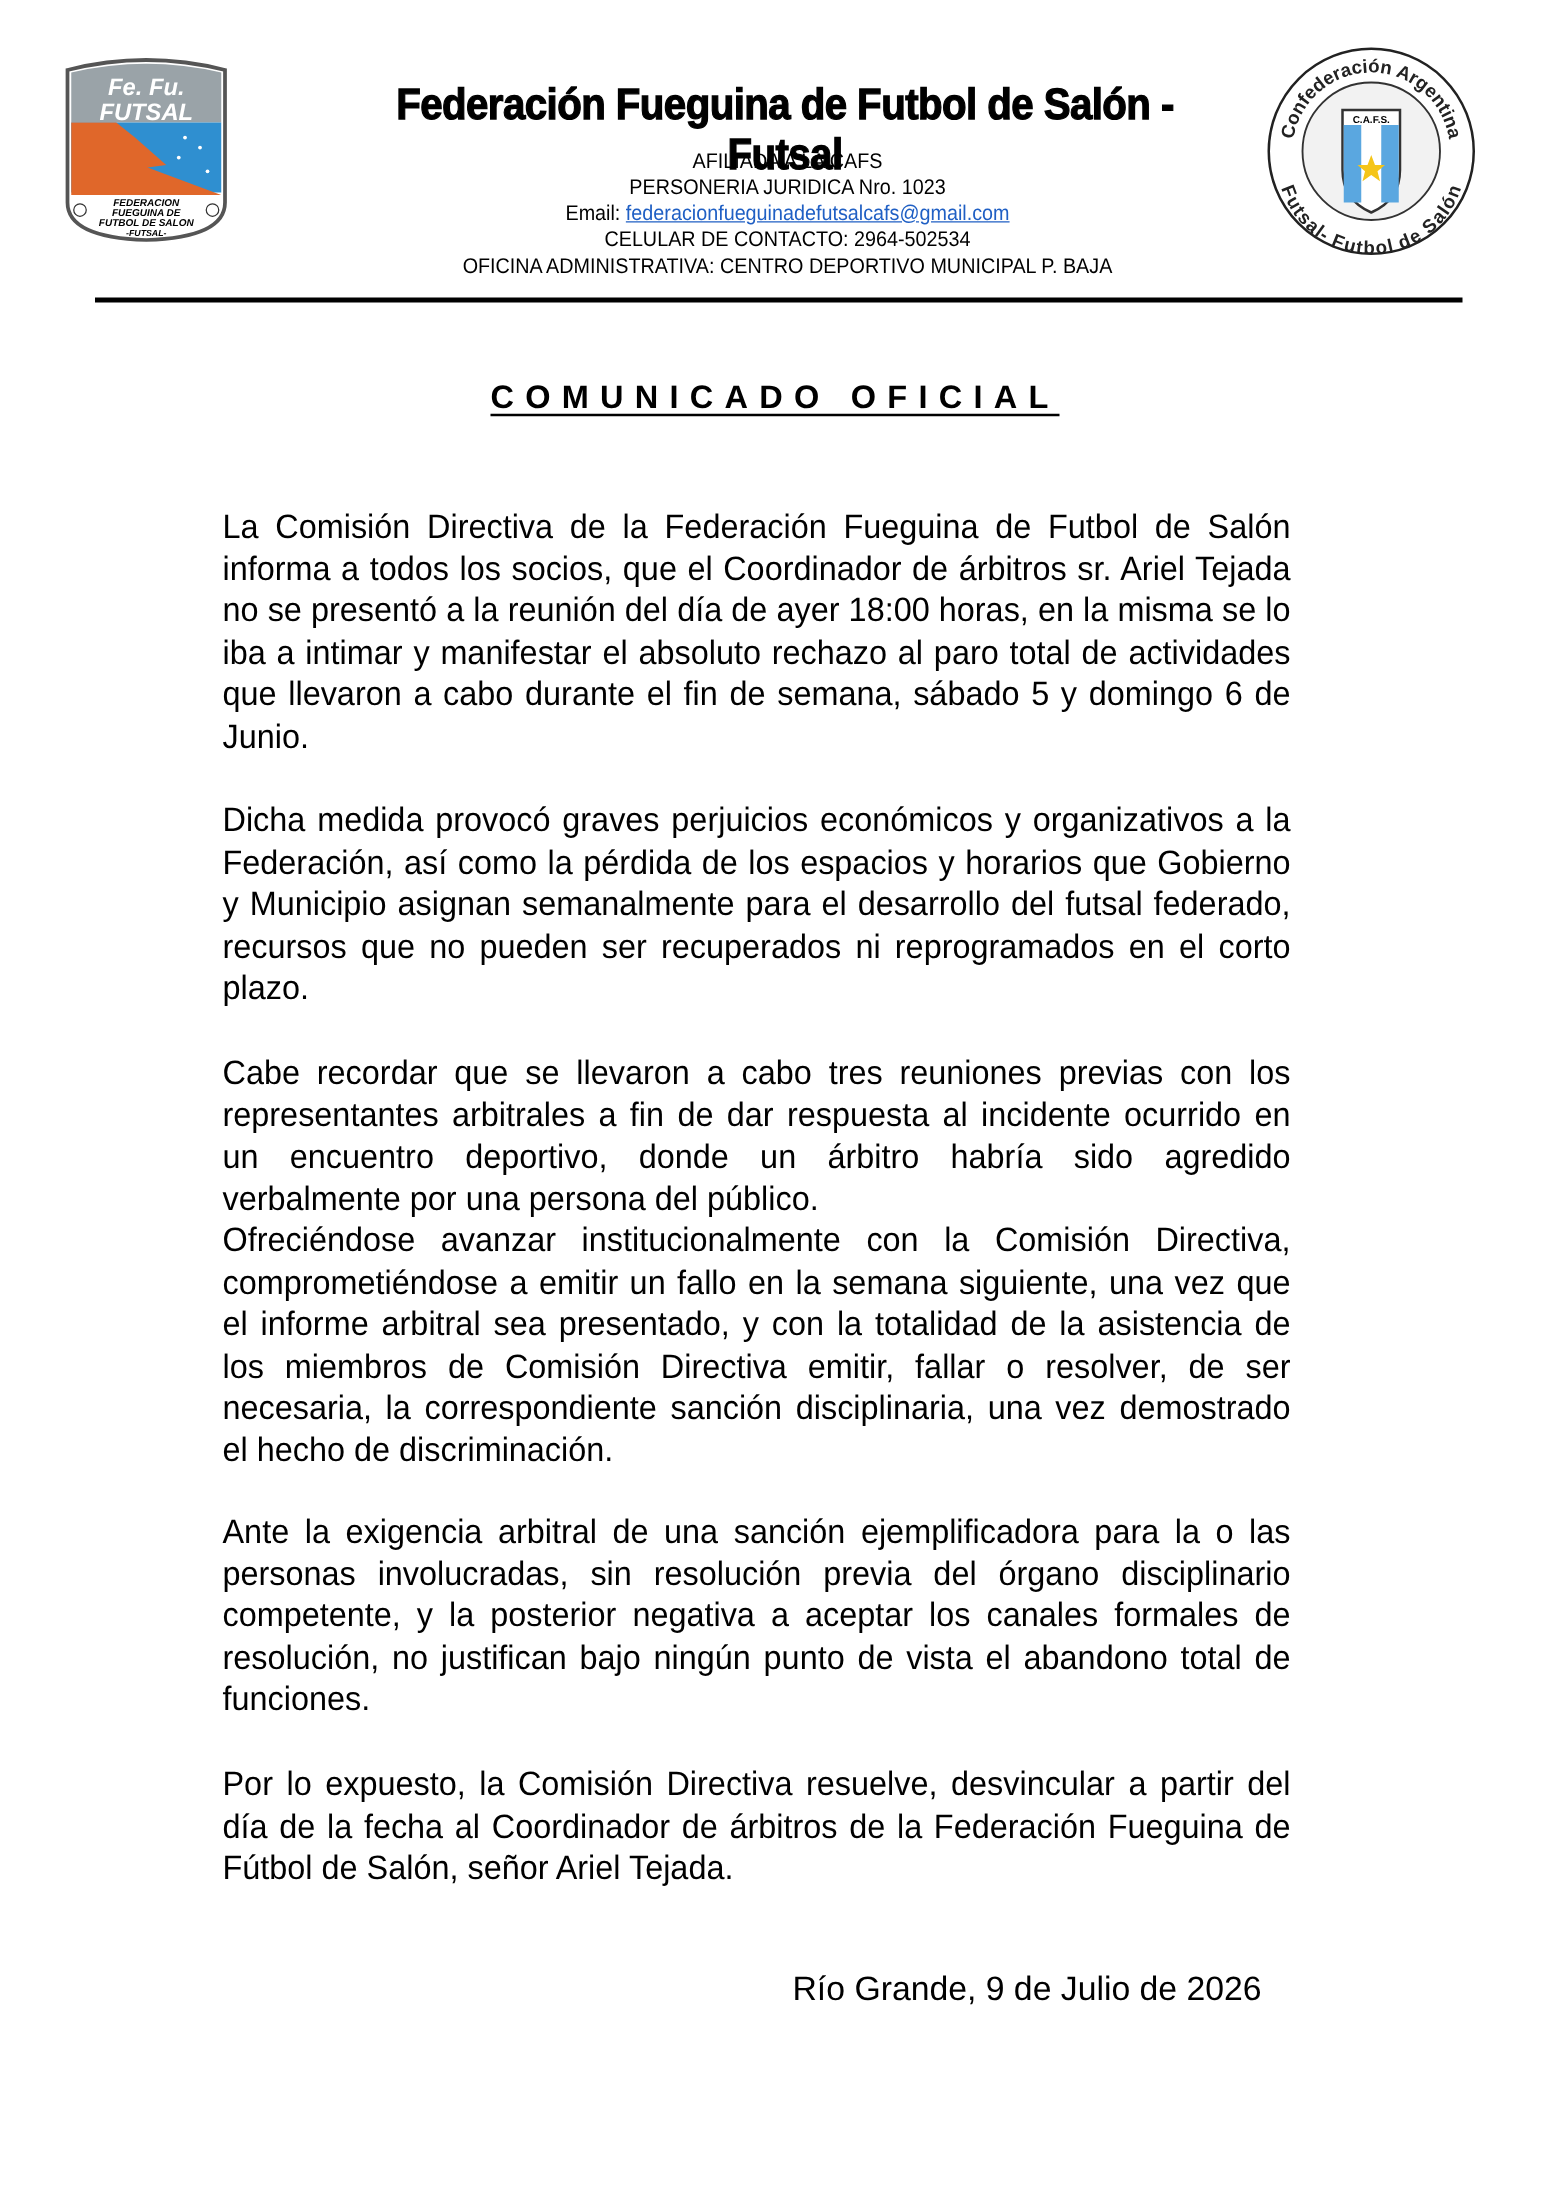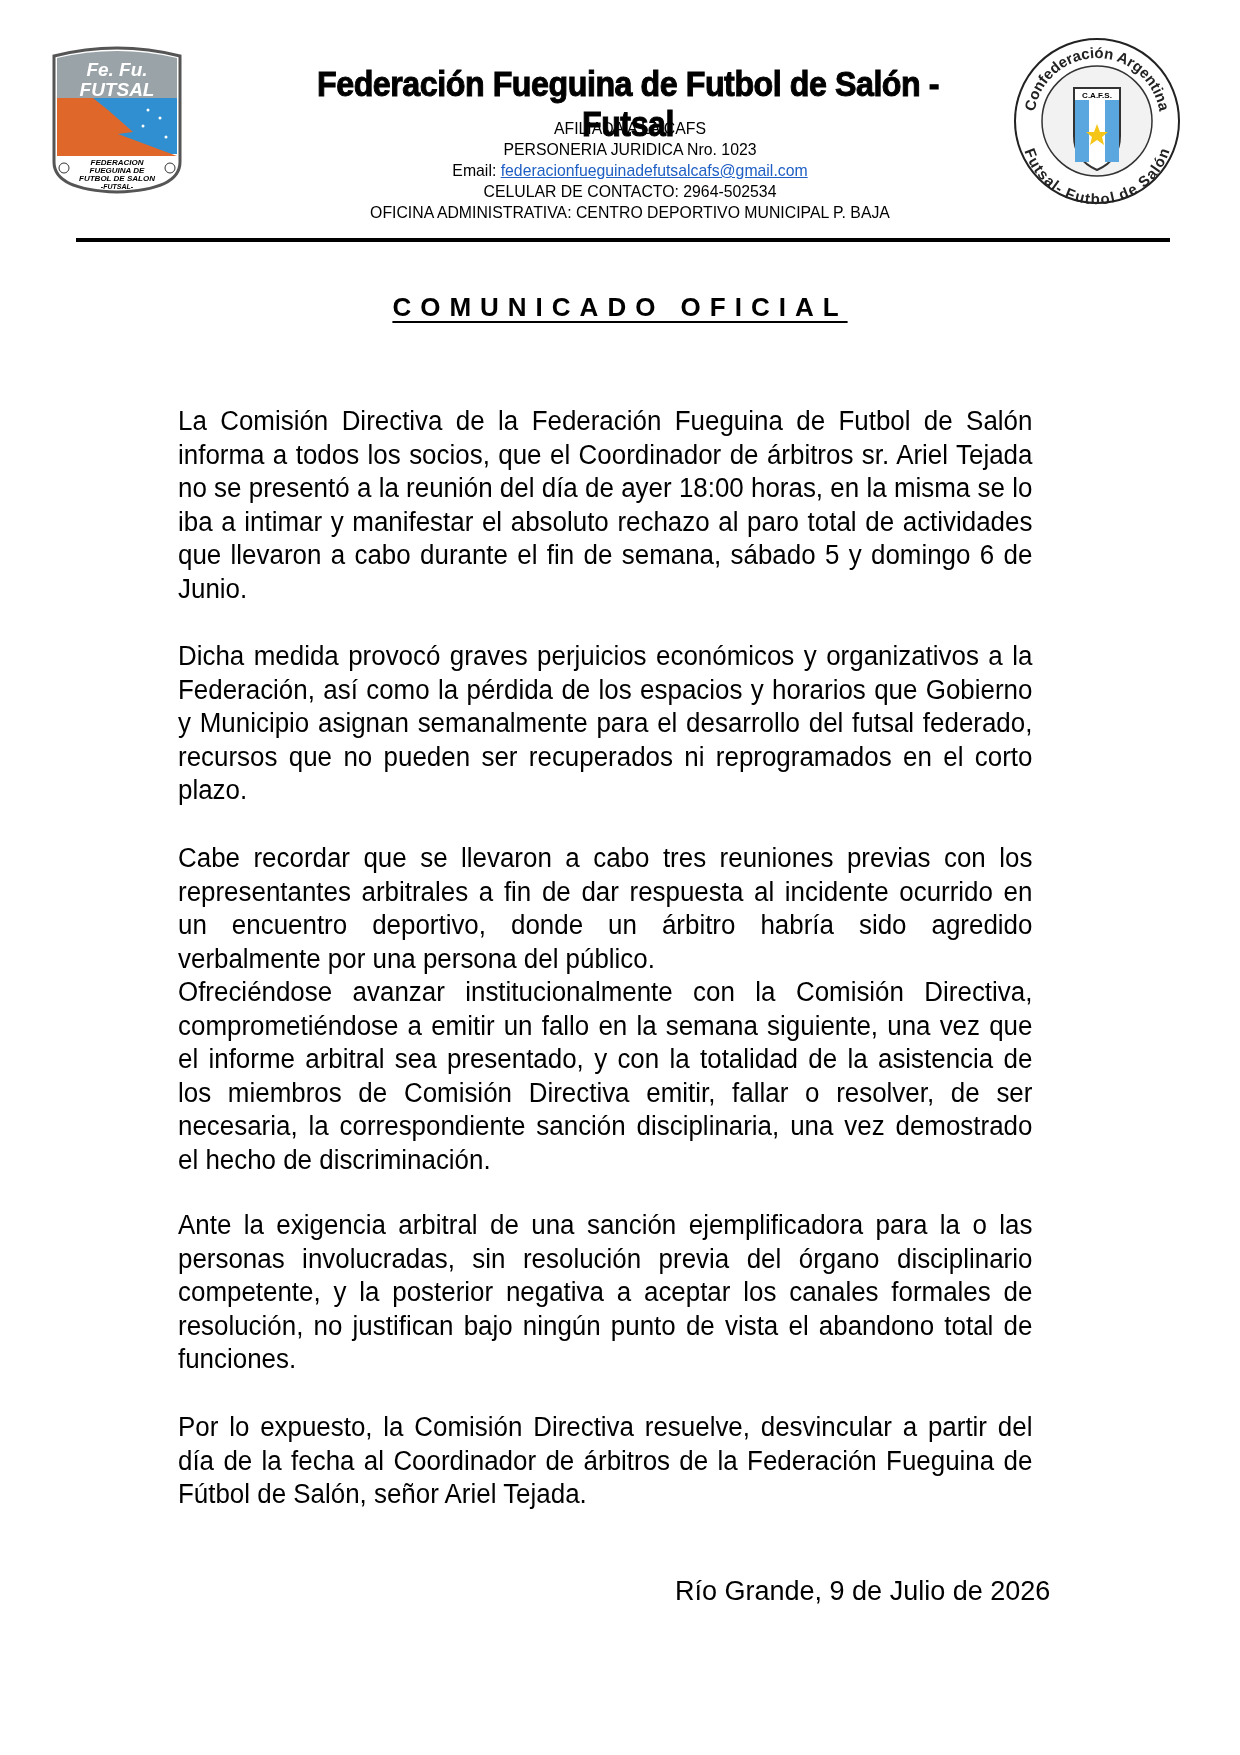--- a/index.html
+++ b/index.html
@@ -8,32 +8,32 @@
   .logo-left { position: absolute; left: 48px; top: 44px; width: 138px; height: 150px; font-style: italic; }
   .logo-right { position: absolute; left: 1012px; top: 36px; width: 170px; height: 170px; }
   .header-title { position: absolute; left: 248px; top: 64px; width: 760px; text-align: center;
          font-family: "Liberation Sans", sans-serif; font-weight: bold; font-size: 35px;
          letter-spacing: -0.5px; transform: scaleX(0.92); transform-origin: center;
          -webkit-text-stroke: 1px #000; }
   .header-info { position: absolute; left: 300px; top: 118px; width: 660px; text-align: center;
          font-size: 17px; line-height: 21px; transform: scaleX(0.93); transform-origin: center; }
   .header-info a { color: #1f5fc4; text-decoration: underline; }
   .rule { position: absolute; left: 76px; top: 238px; width: 1094px; height: 4px; background: #000; }
-  .doc-title { position: absolute; left: 0; top: 292px; width: 1240px; text-align: center;
+  .doc-title { position: absolute; left: 0; top: 302px; width: 1240px; text-align: center;
          font-weight: bold; font-size: 26px; letter-spacing: 9px; }
   .doc-title span { text-decoration: underline; text-underline-offset: 5px; }
   .body-text { position: absolute; left: 178px; width: 890px; font-size: 27px; line-height: 33.5px;
          text-align: justify; transform: scaleX(0.96); transform-origin: left; }
   .p1 { top: 405px; }
   .p2 { top: 640px; }
   .p3 { top: 842px; }
   .p4 { top: 976px; }
   .p5 { top: 1209px; }
   .p6 { top: 1411px; }
-  .sign { position: absolute; left: 634px; top: 1576px; font-size: 27px; margin-left: 41px; }
+  .sign { position: absolute; left: 634px; top: 1576px; font-size: 27px; }
 </style>
 </head>
 <body>
 
 <div class="logo-left">
   <svg width="138" height="150" viewBox="0 0 138 150">
     <path d="M6,12 Q69,-4 132,12 L132,118 Q132,146 69,148 Q6,146 6,118 Z" fill="#ffffff" stroke="#555" stroke-width="3"></path>
     <path d="M9,14 Q69,0 129,14 L129,54 L9,54 Z" fill="#9aa3a8"></path>
     <text x="69" y="32" text-anchor="middle" font-family="Liberation Sans, sans-serif" font-weight="bold" font-size="19" fill="#fff">Fe. Fu.</text>
     <text x="69" y="52" text-anchor="middle" font-family="Liberation Sans, sans-serif" font-weight="bold" font-size="19" fill="#fff">FUTSAL</text>

